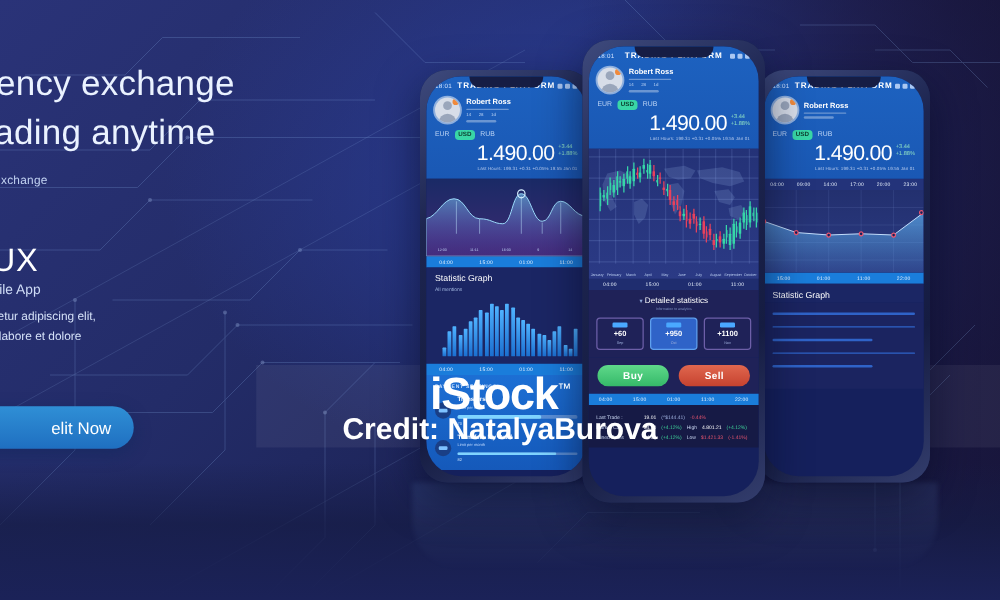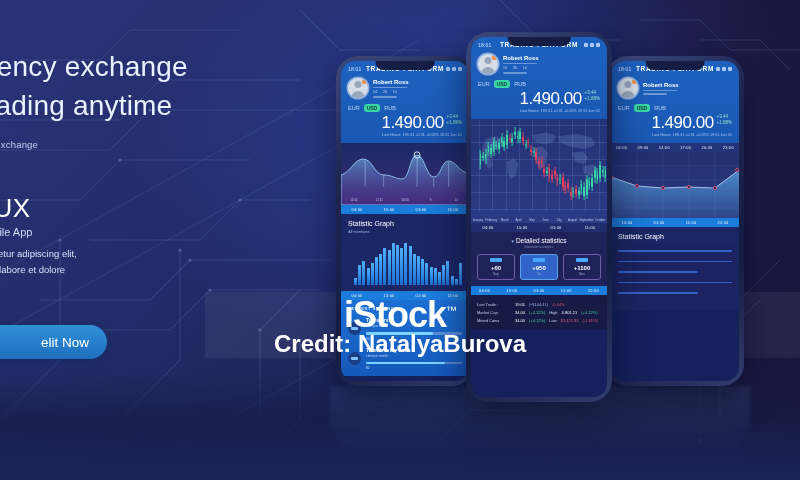--- a/index.html
+++ b/index.html
@@ -43,21 +43,21 @@
     display:flex; align-items:center; justify-content:flex-end; padding-right:18px;
     box-shadow: 0 4px 14px rgba(10,40,90,.45);
   }
 
   
   .phone { position:absolute; border-radius:22px; background:#1a2450;
            box-shadow: 0 12px 34px rgba(5,10,35,.6); }
   .phone .bezel { position:absolute; inset:0; border-radius:22px;
     background: linear-gradient(145deg,#3e4a7d 0%, #1d2550 30%, #151c42 70%, #333d6d 100%);
     padding:5px; }
-  .screen { position:absolute; inset:5px; border-radius:14px; overflow:hidden; background:#15205c; }
+  .screen { position:absolute; inset:5px; border-radius:28px; overflow:hidden; background:#15205c; }
 
   #phone-left   { left:336px; top:56px;  width:138px; height:330px; z-index:2; }
   #phone-right  { left:606px; top:56px;  width:138px; height:330px; z-index:2; }
   #phone-center { left:466px; top:32px;  width:146px; height:370px; z-index:5; }
 
   .notch { position:absolute; left:50%; transform:translateX(-50%); top:0;
            width:46%; height:9px; background:#161d44; border-radius:0 0 8px 8px; z-index:6; }
 
   
   .sc-head { background: linear-gradient(180deg,#1d62c0 0%, #1a58b4 100%); padding:5px 7px 6px; position:relative; }
@@ -812,20 +812,28 @@
             <div class="m">Oct</div>
           </div>
           <div class="stat">
             <div class="cap"></div>
             <div class="v">+1100</div>
             <div class="m">Nov</div>
           </div>
         </div>
       </div>
 
+      <div class="actions">
+        <div class="btn buy">
+          <span>Buy</span>
+        </div>
+        <div class="btn sell">
+          <span>Sell</span>
+        </div>
+      </div>
 
       <div class="axis-row">
         <span>04:00</span>
         <span>15:00</span>
         <span>01:00</span>
         <span>11:00</span>
         <span>22:00</span>
       </div>
 
       <div class="table">

